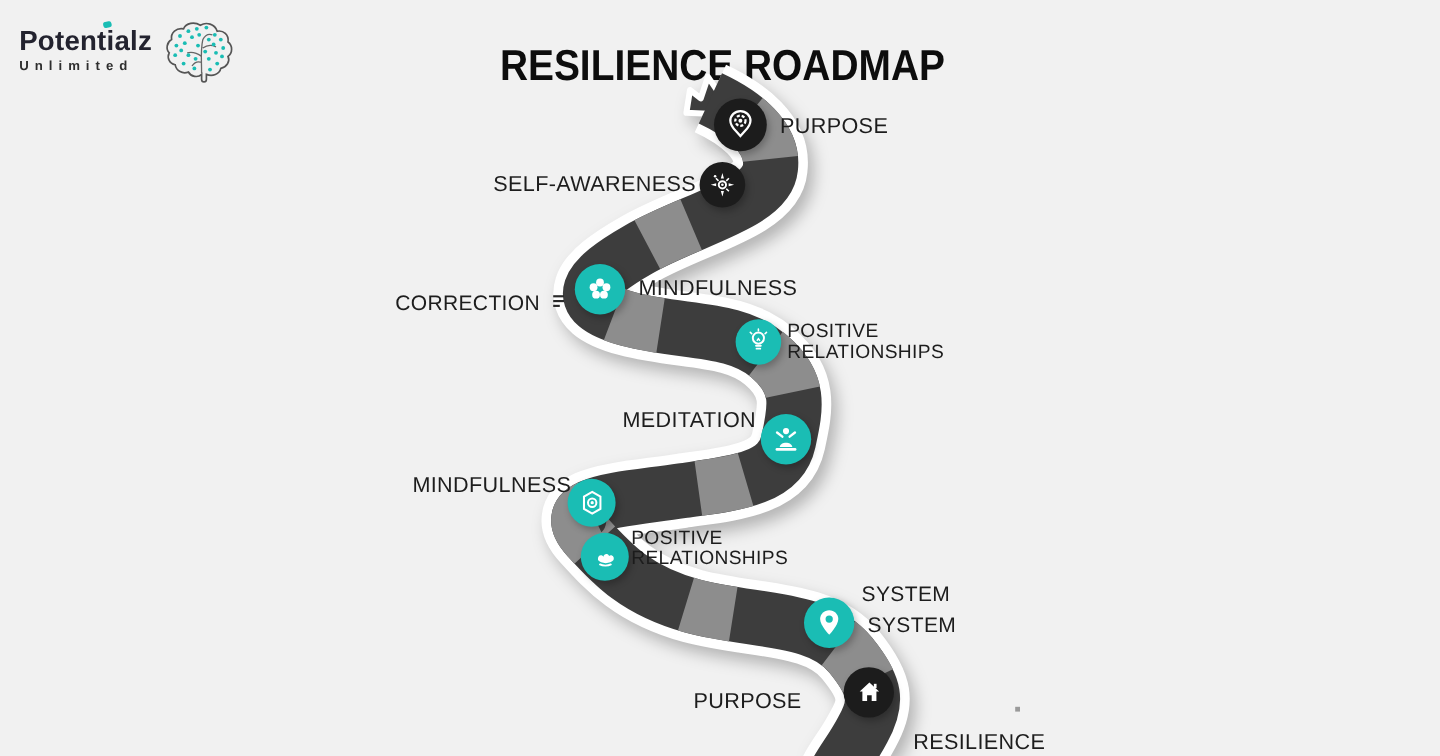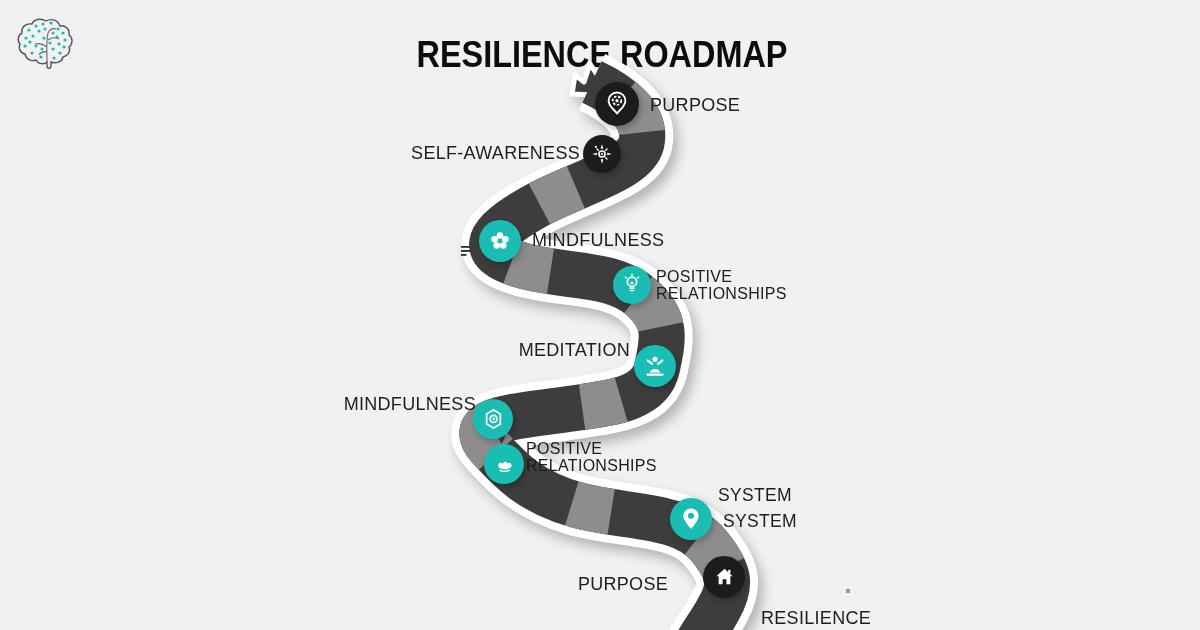--- a/index.html
+++ b/index.html
@@ -34,20 +34,25 @@
   .lbl.r{text-align:right;}
   .mini-icon{position:absolute;z-index:2;}
   .trailing-dot{position:absolute;left:846px;top:589px;width:4px;height:4px;background:#9a9a9a;z-index:2;}
 </style>
 </head>
 <body>
 
 <div id="canvas">
 
   <div class="logo">
+    <div class="logo-text">
+      <div class="logo-brand">Potentialz</div>
+      <div class="logo-tittle"></div>
+      <div class="logo-sub">Unlimited</div>
+    </div>
     <svg width="58" height="54" viewBox="0 0 56 54">
       <path d="M29 5 C24 2 17 3 15 8 C9 7 4 11 5 17 C1 19 0 25 3 28 C1 32 3 37 8 38 C9 43 14 46 19 44 C21 48 27 49 30 46 L30 50 C30 53 34 53 34 50 L34 46 C39 48 45 46 46 41 C51 40 54 35 52 31 C56 28 56 22 52 19 C53 13 48 9 43 10 C41 4 34 2 29 5 Z" fill="none" stroke="#555" stroke-width="1.4"></path>
       <path d="M30 45 C30 34 29 26 31 17 M31 24 C35 21 38 21 42 23 M30 31 C26 28 22 27 18 28 M31 17 C33 13 36 12 39 13 M30 36 C27 35 24 36 22 39" fill="none" stroke="#666" stroke-width="1.1"></path>
       <g fill="var(--teal,#1abdb4)">
         <circle cx="12" cy="14" r="1.6"></circle>
           <circle cx="19" cy="10" r="1.6"></circle>
           <circle cx="26" cy="8" r="1.6"></circle>
         <circle cx="34" cy="7" r="1.6"></circle>
           <circle cx="41" cy="13" r="1.6"></circle>
           <circle cx="46" cy="17" r="1.6"></circle>
@@ -162,20 +167,21 @@
     </svg>
   </div>
 
   <div class="lbl single" style="left:650px;top:95px;">PURPOSE</div>
 
   <div class="lbl single r" style="right:620px;top:143px;margin-left:27px;">SELF-AWARENESS</div>
 
   <div class="lbl single" style="left:532px;top:230px;">MINDFULNESS</div>
 
   <div class="lbl loose r" style="right:750px;top:239px;">
+    <div>CORRECTION</div>
   </div>
   <svg class="mini-icon" style="left:459px;top:243px;" width="13" height="17" viewBox="0 0 13 17">
     <rect x="2" y="3" width="9" height="1.8" fill="#2a2a2a"></rect>
     <rect x="2" y="7" width="9" height="1.8" fill="#2a2a2a"></rect>
     <rect x="2" y="11" width="5.5" height="1.8" fill="#2a2a2a"></rect>
   </svg>
 
   <div class="lbl tight" style="left:656px;top:268px;">
     <div>POSITIVE</div>
     <div>RELATIONSHIPS</div>

